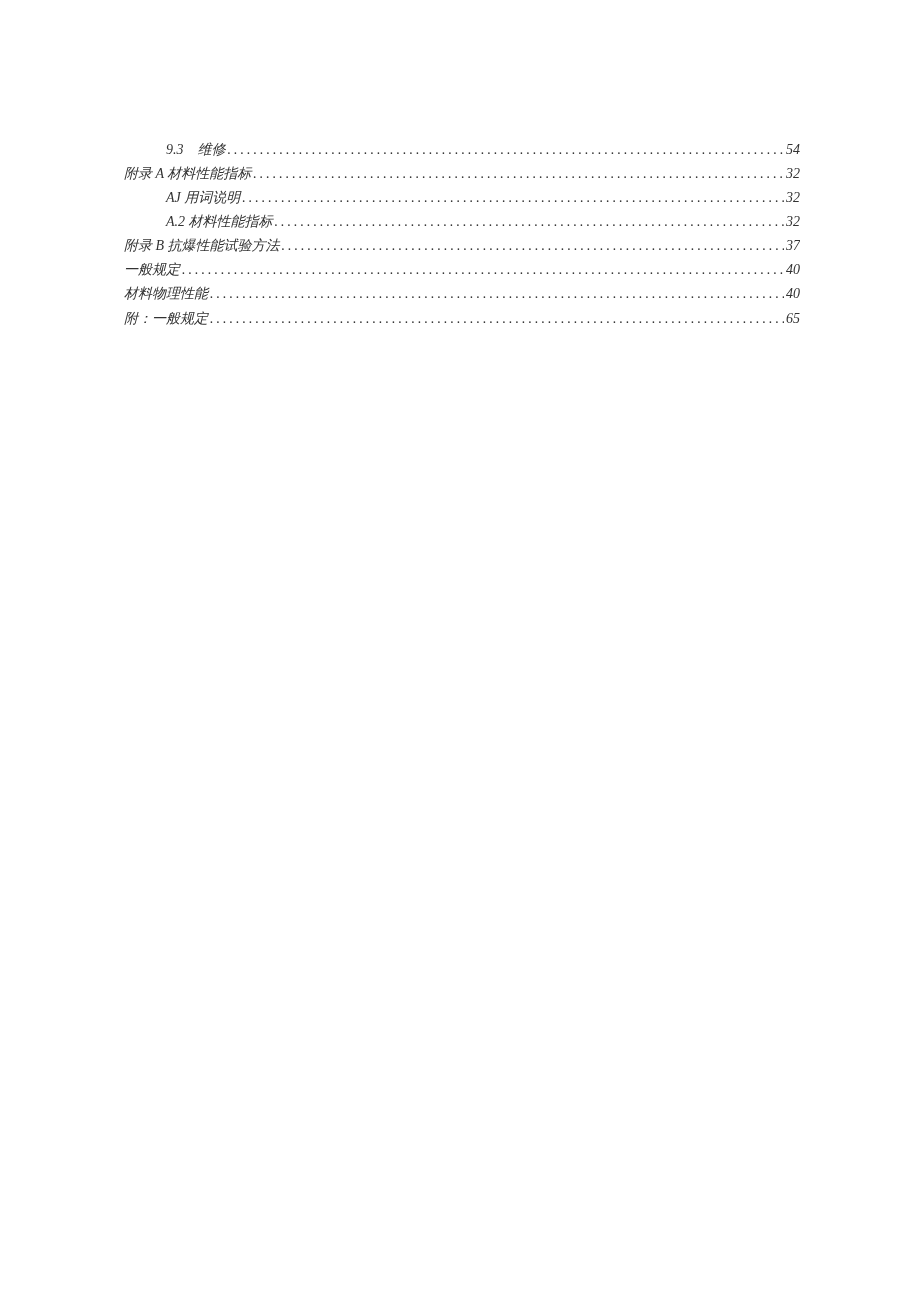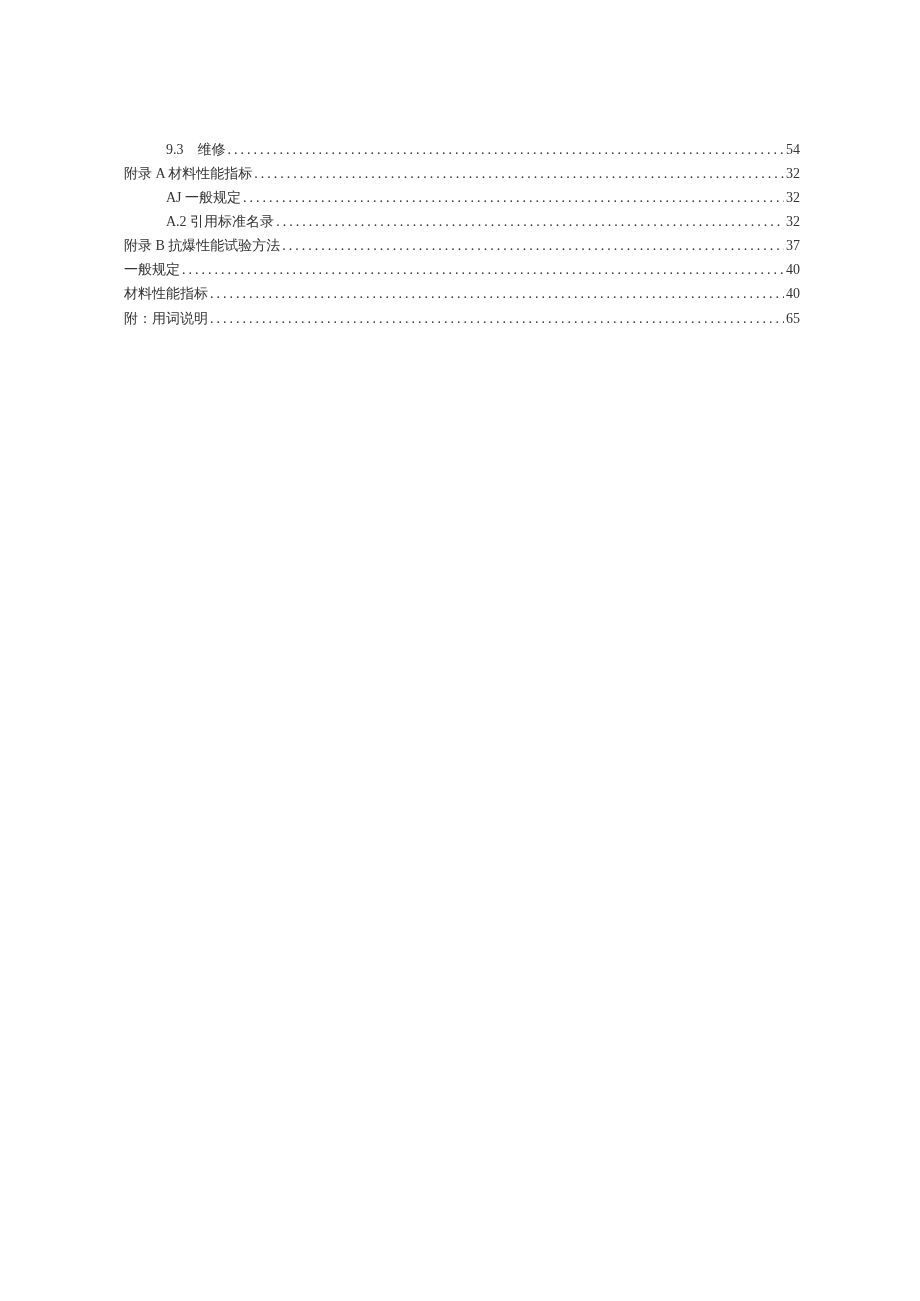--- a/index.html
+++ b/index.html
@@ -14,20 +14,21 @@
       padding: 138px 120px 0 124px;
       color: #333;
       font-size: 14px;
       line-height: 1.72;
     }
     .toc-row {
       display: flex;
       align-items: baseline;
       white-space: nowrap;
       overflow: hidden;
+      font-style: italic;
     }
     .toc-row.indent-1 { padding-left: 0; align-items: flex-end; }
     .toc-row.indent-2 { padding-left: 42px; }
     .toc-title { flex: 0 0 auto; }
     .toc-dots {
       flex: 1 1 auto;
       overflow: hidden;
       letter-spacing: 3px;
       margin: 0 2px;
       color: #333;
@@ -46,42 +47,42 @@
     <span class="toc-title">9.3　维修</span>
     <span class="toc-dots"></span>
     <span class="toc-page">54</span>
   </div>
   <div class="toc-row indent-1">
     <span class="toc-title">附录 A 材料性能指标</span>
     <span class="toc-dots"></span>
     <span class="toc-page">32</span>
   </div>
   <div class="toc-row indent-2">
-    <span class="toc-title">AJ 一般规定</span>
+    <span class="toc-title">AJ 用词说明</span>
     <span class="toc-dots"></span>
     <span class="toc-page">32</span>
   </div>
   <div class="toc-row indent-2">
-    <span class="toc-title">A.2 引用标准名录</span>
+    <span class="toc-title">A.2 材料性能指标</span>
     <span class="toc-dots"></span>
     <span class="toc-page">32</span>
   </div>
   <div class="toc-row indent-1">
     <span class="toc-title">附录 B 抗爆性能试验方法</span>
     <span class="toc-dots"></span>
     <span class="toc-page">37</span>
   </div>
   <div class="toc-row indent-1">
     <span class="toc-title">一般规定</span>
     <span class="toc-dots"></span>
     <span class="toc-page">40</span>
   </div>
   <div class="toc-row indent-1">
-    <span class="toc-title">材料性能指标</span>
+    <span class="toc-title">材料物理性能</span>
     <span class="toc-dots"></span>
     <span class="toc-page">40</span>
   </div>
   <div class="toc-row indent-1">
-    <span class="toc-title">附：用词说明</span>
+    <span class="toc-title">附：一般规定</span>
     <span class="toc-dots"></span>
     <span class="toc-page">65</span>
   </div>
 </div>
 
 </body></html>

